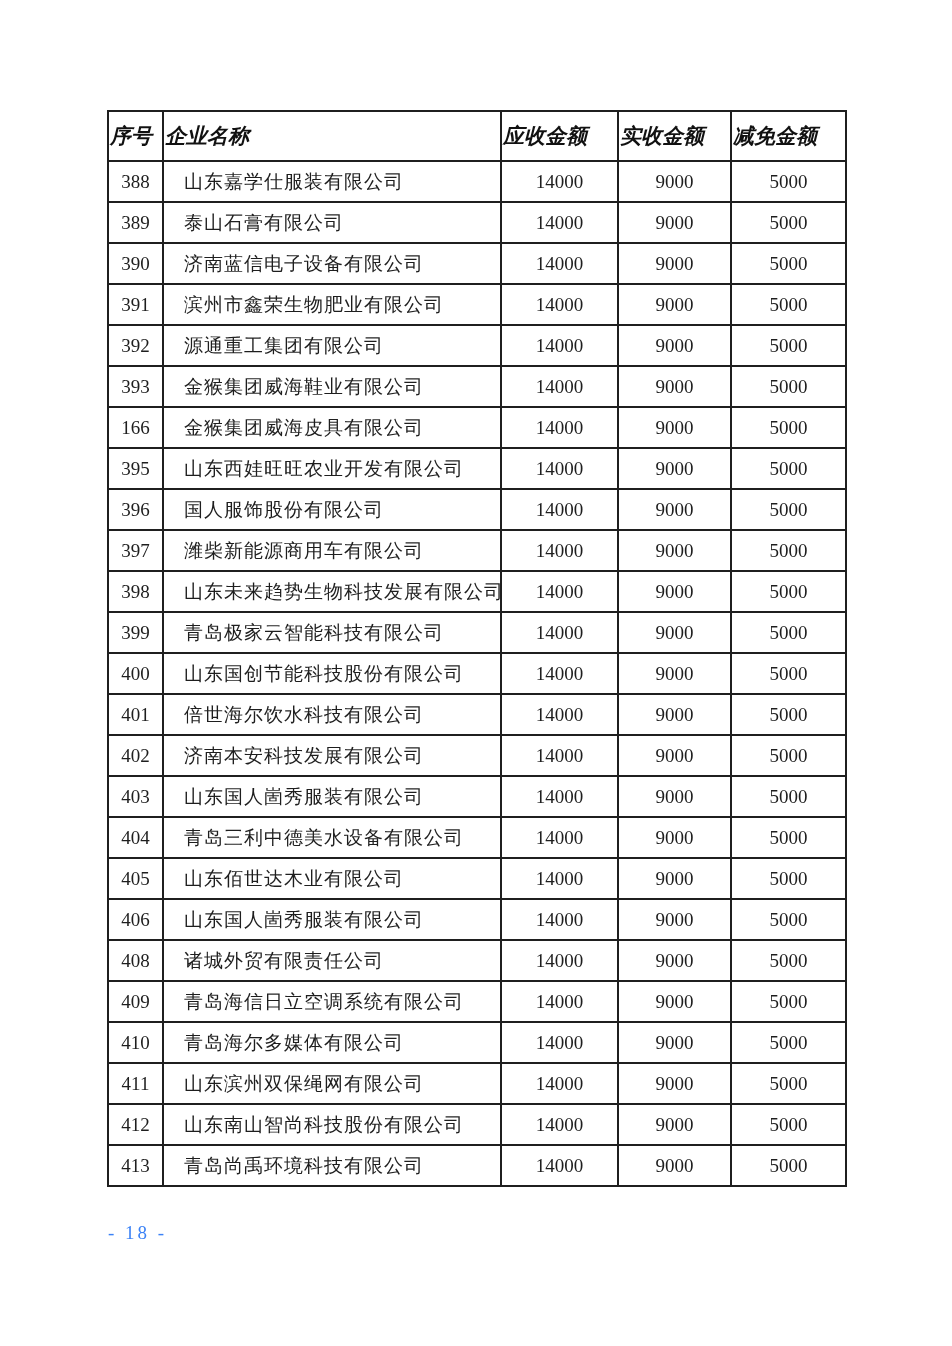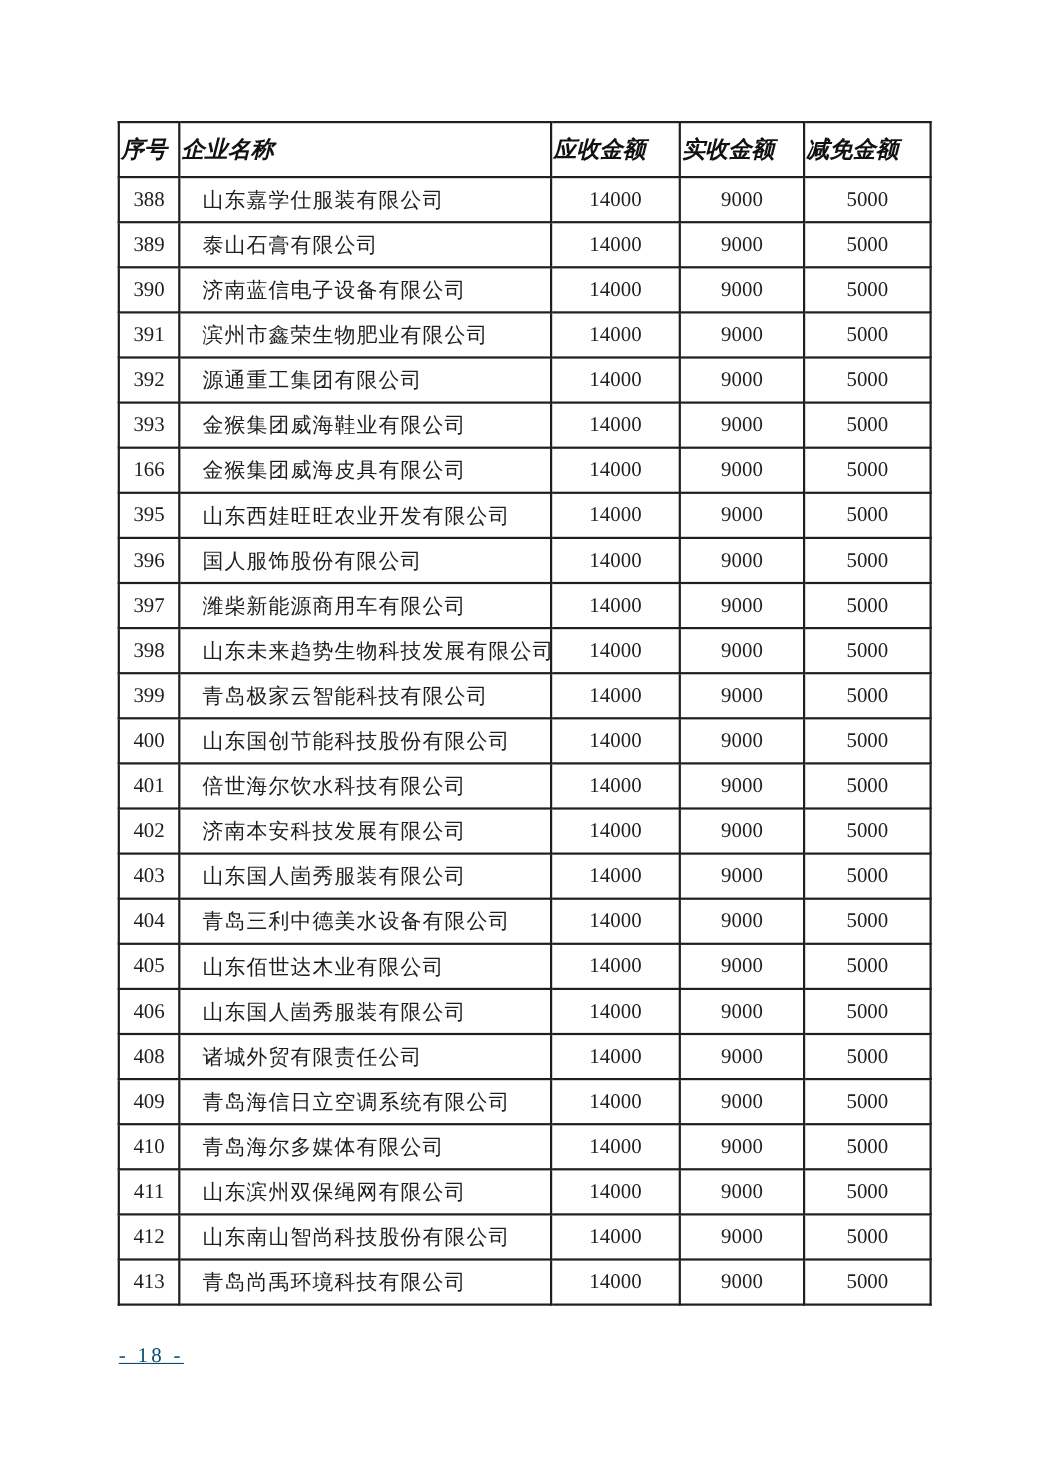--- a/index.html
+++ b/index.html
@@ -45,23 +45,22 @@
     color: #1e1e1e;
   }
   td.cell-index, td.cell-amount { text-align: center; }
   td.cell-company { text-align: left; padding-left: 20px; letter-spacing: 1px; }
   .page-number {
     position: absolute;
     left: 108px;
     top: 1222px;
     font-size: 19px;
     letter-spacing: 3px;
-    color: #0c4a6e;
+    color: #3b82f6;
     font-family: "Liberation Serif", "DejaVu Serif", serif;
-    text-decoration: underline;
   }
 </style>
 </head>
 <body>
 
 <table class="fee-table">
   <colgroup>
     <col class="c-index">
     <col class="c-company">
     <col class="c-receivable">

